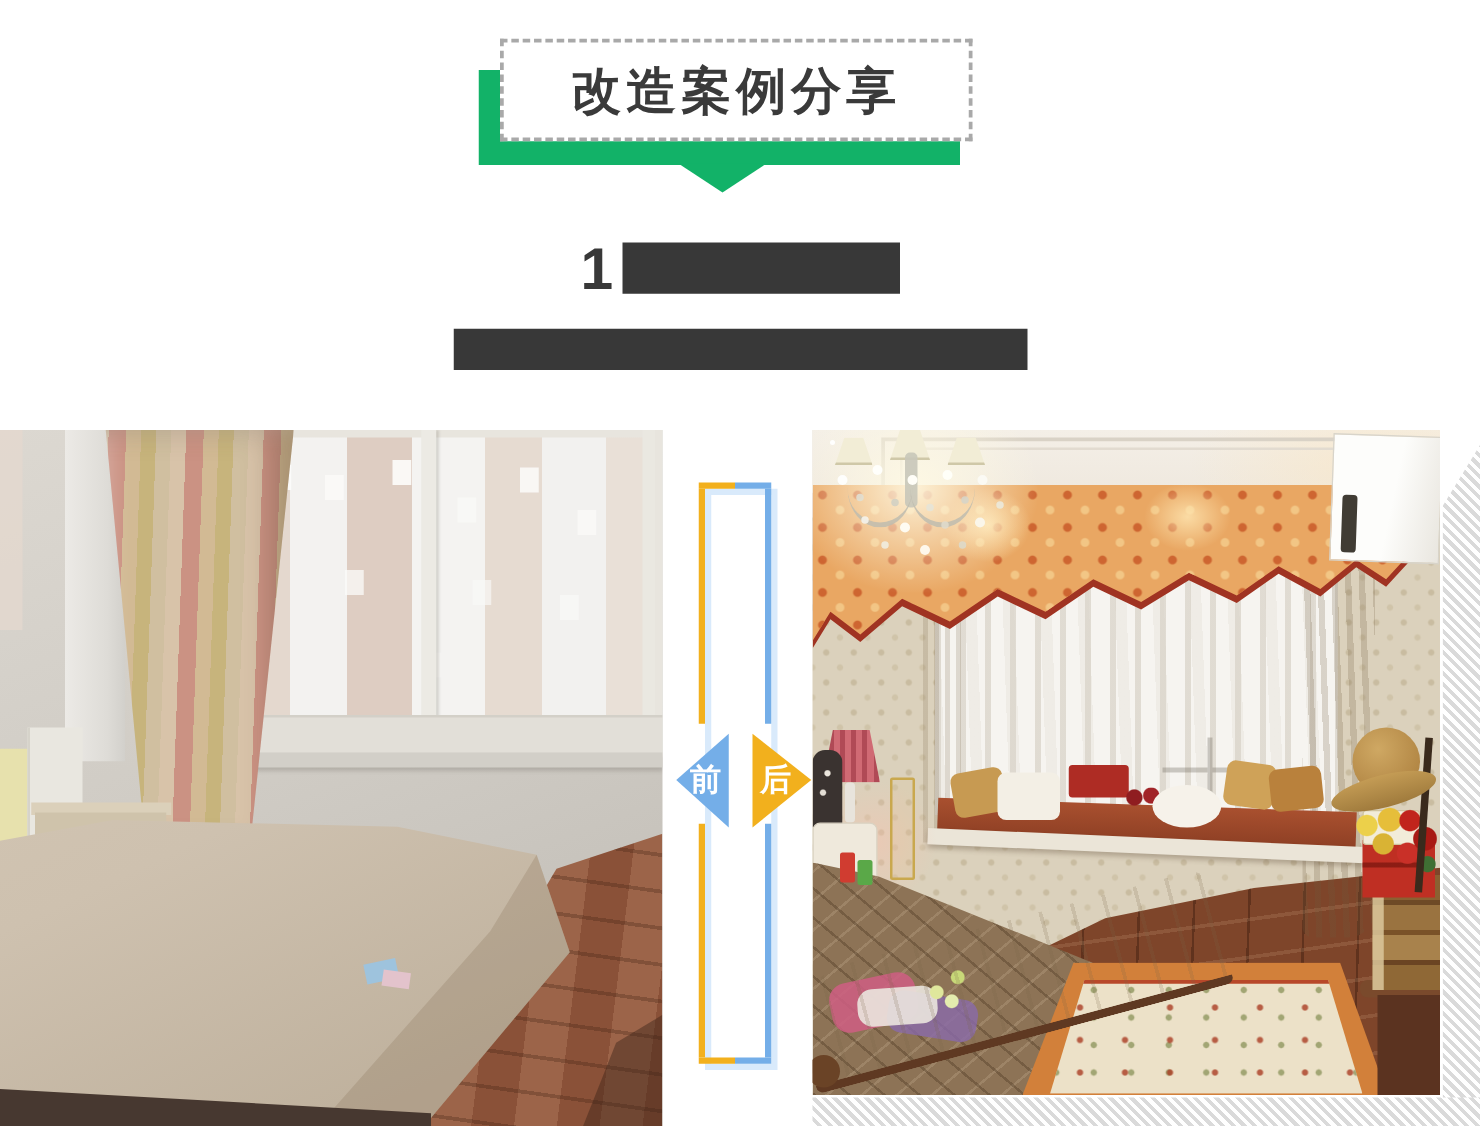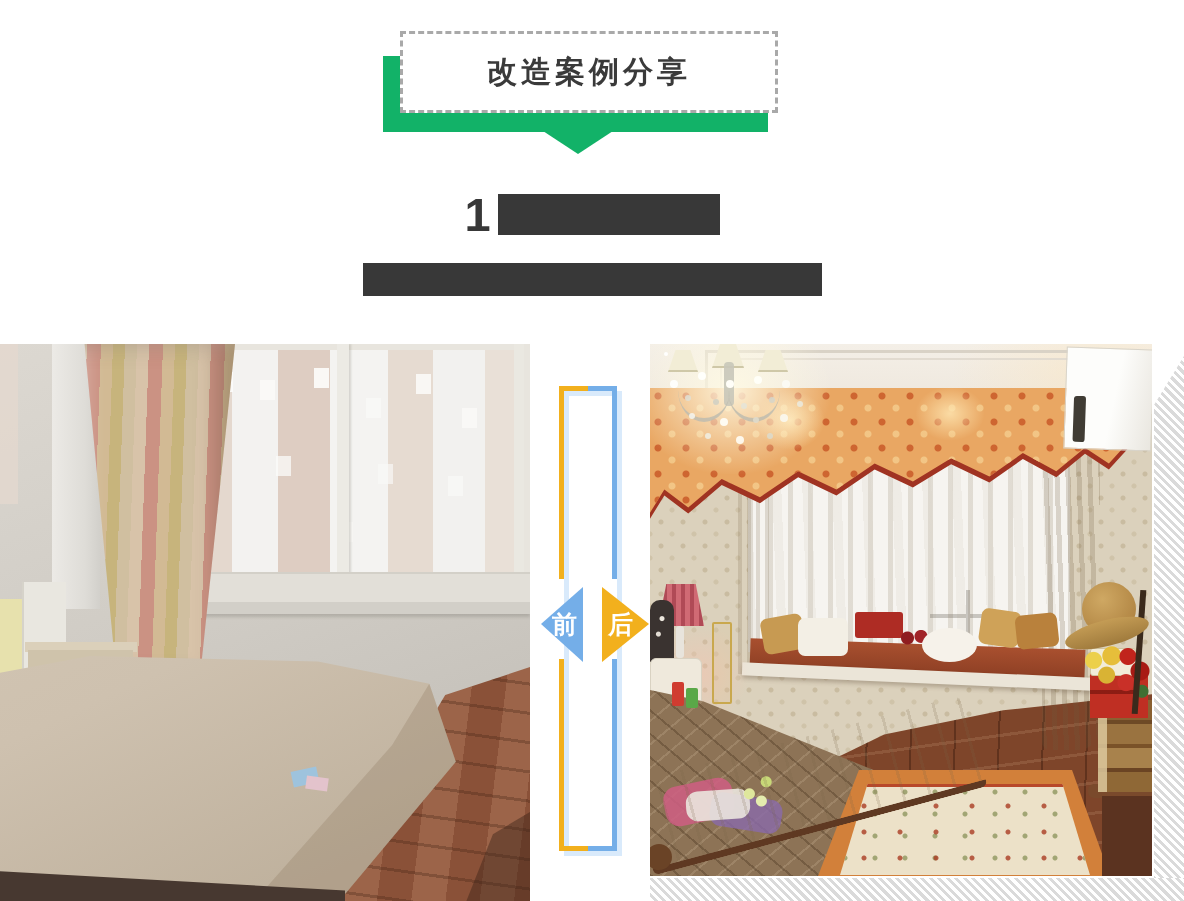--- a/index.html
+++ b/index.html
@@ -6,21 +6,21 @@
   #stage{position:relative;width:1184px;height:901px;background:#fff;overflow:hidden;
          font-family:"Liberation Sans","DejaVu Sans",sans-serif;}
   .abs{position:absolute;}
 
   
   .green-ribbon{left:383px;top:56px;width:385px;height:76px;background:var(--banner-green,#12b268);}
   .green-tri{left:543px;top:131px;width:0;height:0;border-left:35px solid transparent;
              border-right:35px solid transparent;border-top:23px solid var(--banner-green,#12b268);}
   .dash-box{left:400px;top:31px;width:372px;height:76px;background:#fff;
             border:3px dashed var(--dash-border,#a9a9a9);display:flex;align-items:center;justify-content:center;}
-  .banner-title{font-size:30px;font-weight:bold;color:var(--text-dark,#3a3a3a);letter-spacing:4px;}
+  .banner-title{font-size:40px;font-weight:bold;color:var(--text-dark,#3a3a3a);letter-spacing:4px;}
 
   
   .headline-row{left:0;top:189px;width:1184px;height:50px;display:flex;align-items:center;justify-content:center;gap:7px;}
   .headline-prefix{font-size:47px;font-weight:bold;color:var(--redaction,#383838);line-height:1;}
   .title-bar{width:222px;height:41px;background:var(--redaction,#383838);}
   .subtitle-bar{left:363px;top:263px;width:459px;height:33px;background:var(--redaction,#383838);}
 
   
   .frame-shadow{left:564px;top:391px;width:48px;height:455px;border:5px solid var(--frame-shadow,#d9eafb);}
   .frame{left:559px;top:386px;width:58px;height:465px;}

